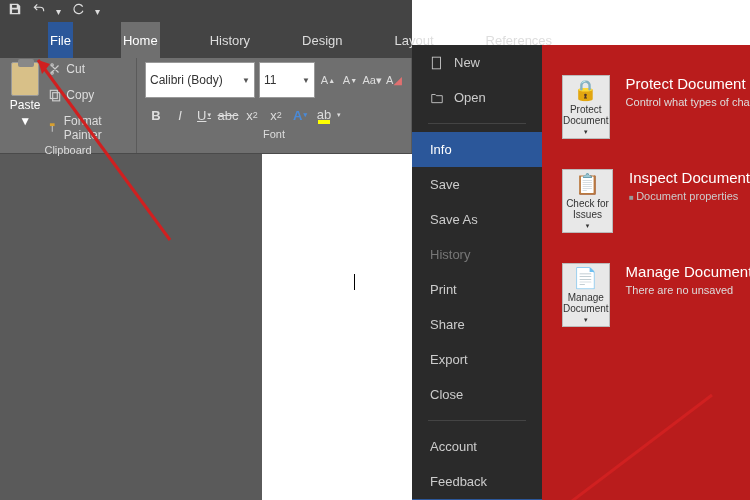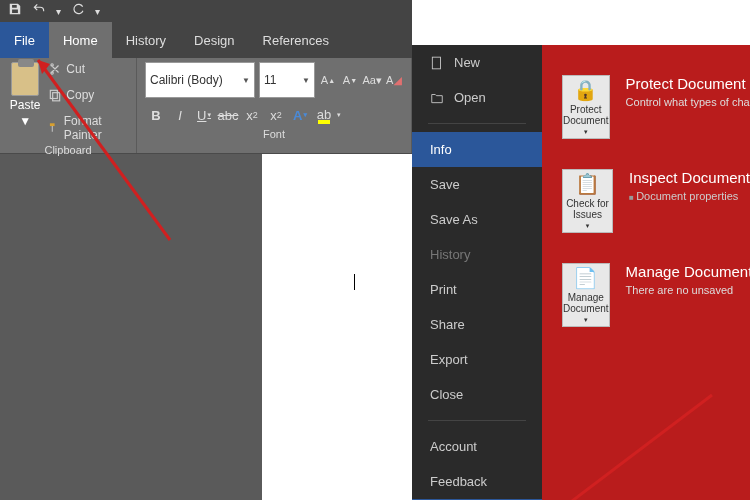--- a/index.html
+++ b/index.html
@@ -7,21 +7,21 @@
   .panel-left { position: absolute; left: 0; top: 0; width: 412px; height: 500px; background: #5a5a5a; }
   .panel-right { position: absolute; left: 412px; top: 0; width: 338px; height: 500px; background: #b91c1c; display: flex; margin-top: 45px; }
   
   
   .qat { background: #444; height: 22px; display: flex; align-items: center; padding: 0 8px; gap: 10px; color: #ddd; }
   .qat svg { width: 14px; height: 14px; fill: #ddd; }
   .qat-arrow { font-size: 10px; color: #ddd; }
   
   
   .tabs { background: #444; height: 36px; display: flex; align-items: stretch; }
-  .tab { padding: 0 14px; display: flex; align-items: center; color: #ddd; font-size: 13px; cursor: pointer; }
+  .tab { padding: 0 2px; display: flex; align-items: center; color: #ddd; font-size: 13px; cursor: pointer; margin-left: 48px; }
   .tab.file { background: #2b579a; color: #fff; }
   .tab.active { background: #6f6f6f; color: #fff; }
   
   
   .ribbon { background: #6f6f6f; height: 96px; display: flex; border-bottom: 1px solid #4a4a4a; }
   .group { border-right: 1px solid #5a5a5a; padding: 4px 8px 2px 8px; display: flex; flex-direction: column; }
   .group-body { flex: 1; display: flex; gap: 6px; }
   .group-label { text-align: center; font-size: 11px; color: #ddd; padding: 2px 0; }
   
   .paste-btn { display: flex; flex-direction: column; align-items: center; justify-content: flex-start; width: 42px; cursor: pointer; }
@@ -93,20 +93,21 @@
           <path fill="none" stroke="#ddd" stroke-width="2" d="M20 8a8 8 0 10.5 7"></path>
         </svg></span>
     <span class="qat-arrow">▾</span>
   </div>
 
   <div class="tabs">
     <div class="tab file">File</div>
     <div class="tab active">Home</div>
     <div class="tab">History</div>
     <div class="tab">Design</div>
+    <div class="tab">Layout</div>
     <div class="tab">References</div>
   </div>
 
   <div class="ribbon">
     <div class="group">
       <div class="group-body">
         <div class="paste-btn">
           <div class="icon-box"></div>
           <span>Paste</span>
           <span class="paste-arrow">▼</span>

